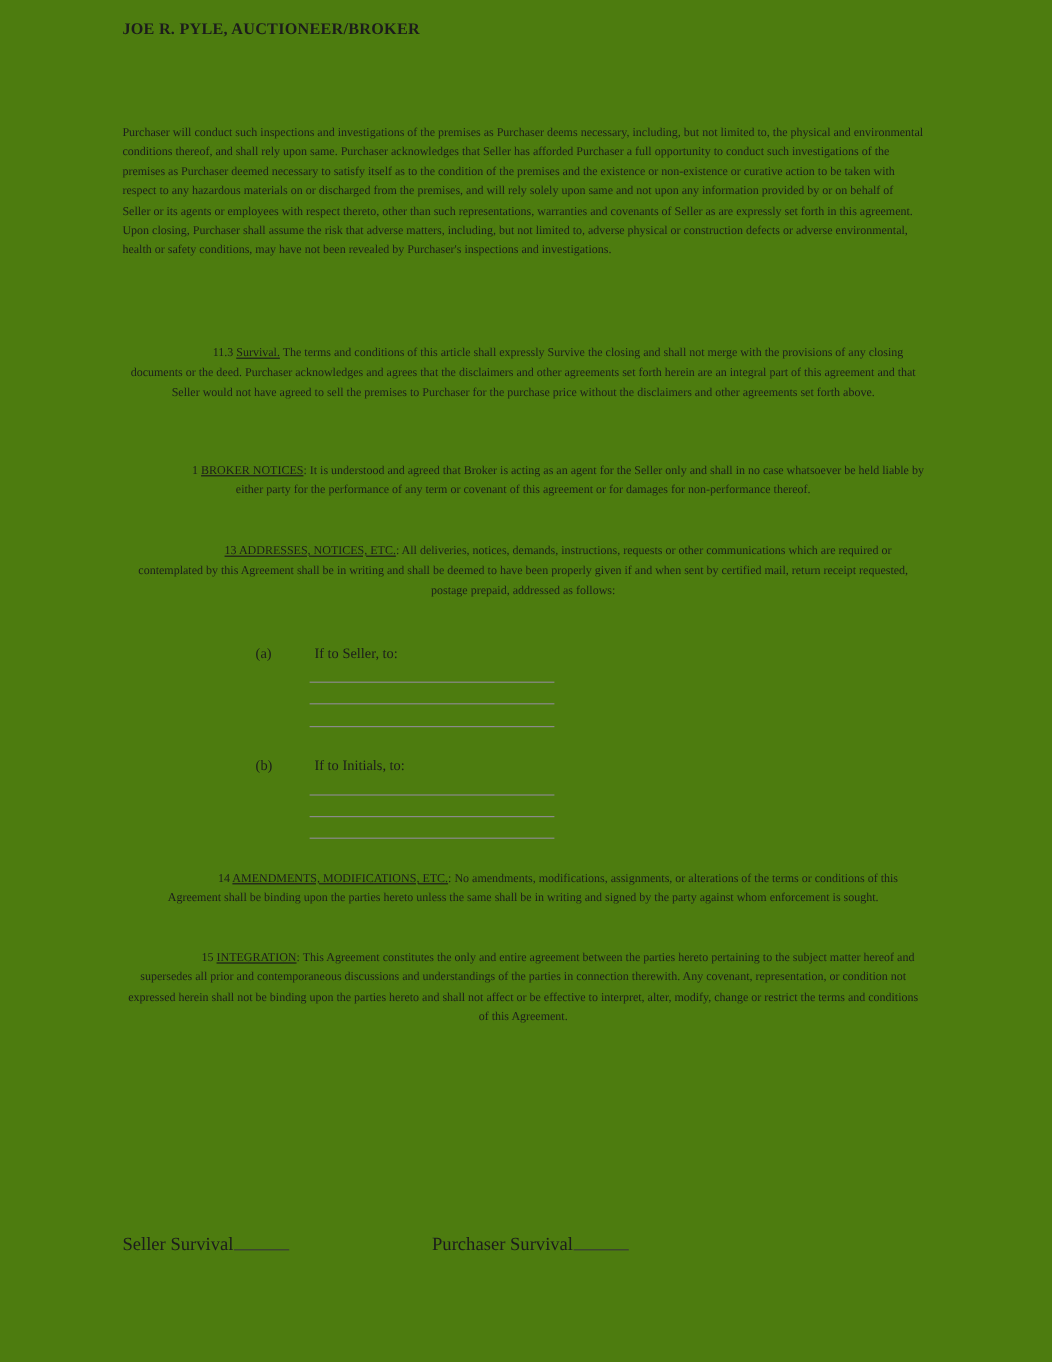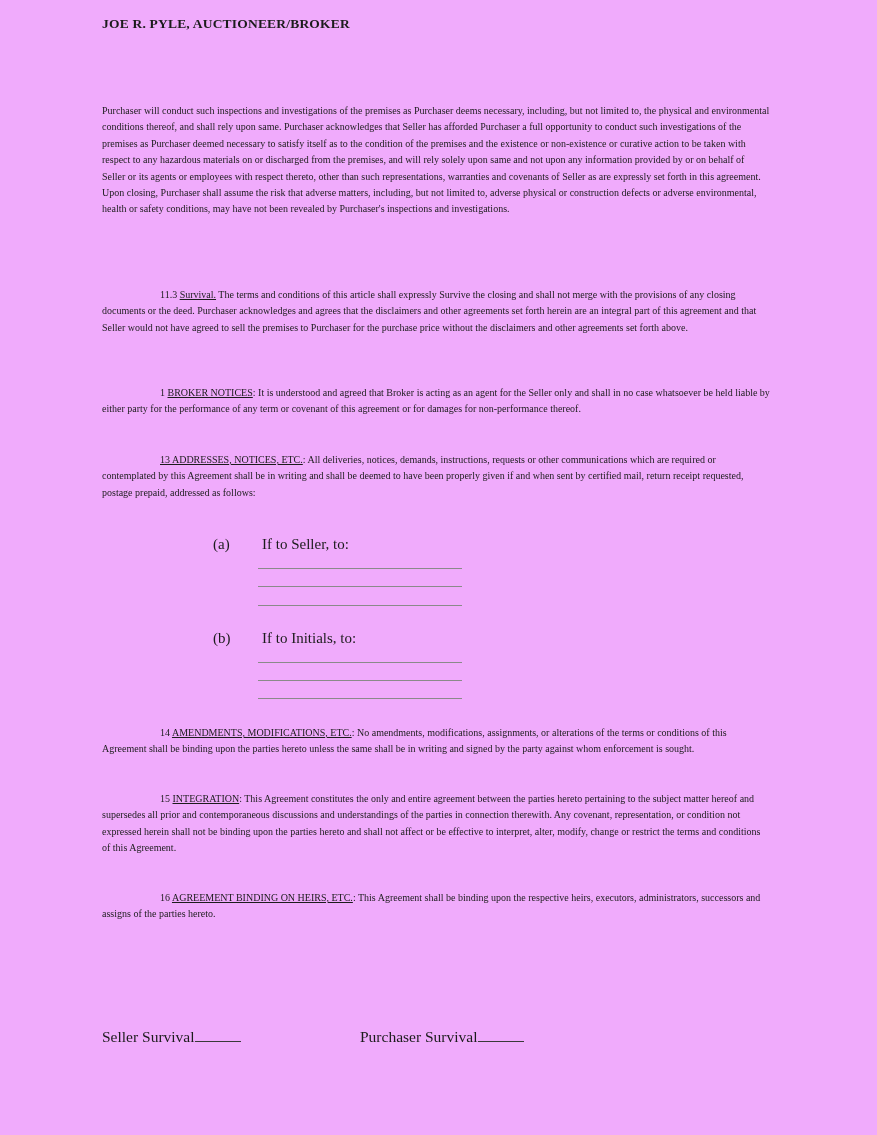--- a/index.html
+++ b/index.html
@@ -4,21 +4,21 @@
 <style>
   html, body {
     margin: 0;
     padding: 0;
     background: #ffffff;
   }
   .page {
     position: relative;
     width: 877px;
     height: 1135px;
-    background: #f0abfc;
+    background: #4d7c0f;
     font-family: "Liberation Serif", serif;
     color: #1c1c1c;
     overflow: hidden;
   }
   .hdr {
     position: absolute;
     left: 102px;
     top: 16px;
     font-size: 13.5px;
     font-weight: bold;
@@ -29,29 +29,30 @@
     position: absolute;
     left: 102px;
     width: 668px;
     margin: 0;
     font-size: 10px;
     line-height: 16.4px;
     text-align: left;
   }
   .sec {
     text-indent: 58px;
+    text-align: center;
   }
   .u {
     text-decoration: underline;
   }
   .addr {
     position: absolute;
     left: 213px;
     margin: 0;
-    font-size: 15px;
+    font-size: 12px;
     line-height: 16.4px;
     white-space: nowrap;
   }
   .alabel {
     display: inline-block;
     width: 49px;
   }
   .bline {
     position: absolute;
     left: 258px;
@@ -98,19 +99,18 @@
     <span class="alabel">(b)</span><span>If to Initials, to:</span>
   </div>
   <div class="bline" style="top:662px"></div>
   <div class="bline" style="top:680px"></div>
   <div class="bline" style="top:698px"></div>
 
   <p class="body sec" style="top:725px"><span>14 </span><span class="u">AMENDMENTS, MODIFICATIONS, ETC.</span><span>: No amendments, modifications, assignments, or alterations of the terms or conditions of this Agreement shall be binding upon the parties hereto unless the same shall be in writing and signed by the party against whom enforcement is sought.</span></p>
 
   <p class="body sec" style="top:791px"><span>15 </span><span class="u">INTEGRATION</span><span>: This Agreement constitutes the only and entire agreement between the parties hereto pertaining to the subject matter hereof and supersedes all prior and contemporaneous discussions and understandings of the parties in connection therewith. Any covenant, representation, or condition not expressed herein shall not be binding upon the parties hereto and shall not affect or be effective to interpret, alter, modify, change or restrict the terms and conditions of this Agreement.</span></p>
 
-  <p class="body sec" style="top:890px"><span>16 </span><span class="u">AGREEMENT BINDING ON HEIRS, ETC.</span><span>: This Agreement shall be binding upon the respective heirs, executors, administrators, successors and assigns of the parties hereto.</span></p>
 
   <div class="finit" style="left:102px"><span>Seller Survival</span><span class="fline"></span></div>
 
   <div class="finit" style="left:360px"><span>Purchaser Survival</span><span class="fline"></span></div>
 
 </div>
 
 </body></html>

